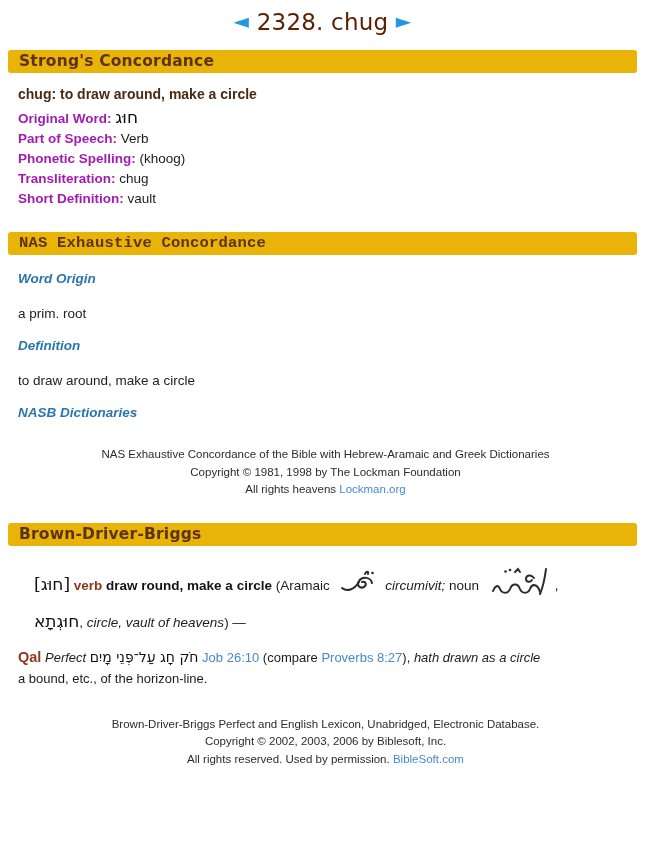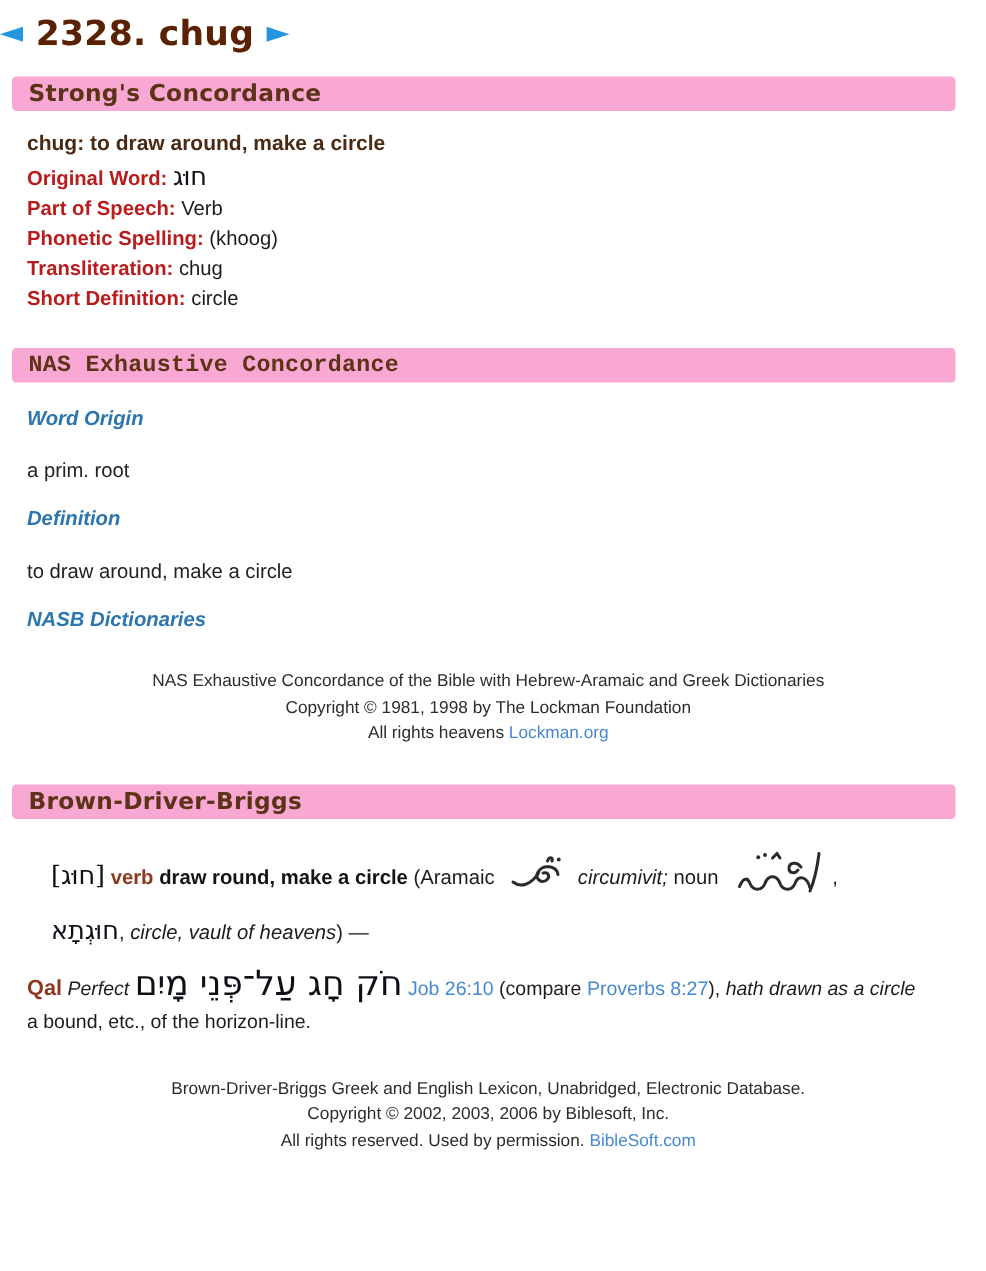--- a/index.html
+++ b/index.html
@@ -1,28 +1,28 @@
 <!DOCTYPE html>
 <html><head>
 <meta charset="utf-8">
 <style>
   html,body{margin:0;padding:0;background:#ffffff;}
   body{width:657px;height:847px;overflow:hidden;font-family:"Liberation Sans","DejaVu Sans",sans-serif;color:#1c1c1c;}
-  .titlebar{text-align:left;padding:9px 12px 0 0;font-family:"DejaVu Sans","Liberation Sans",sans-serif;font-weight:bold;font-size:23px;color:#5b2202;letter-spacing:0.2px;}
+  .titlebar{text-align:center;padding:9px 12px 0 0;font-family:"DejaVu Sans","Liberation Sans",sans-serif;font-weight:normal;font-size:23px;color:#5b2202;letter-spacing:0.2px;}
   .arrow{color:#2496e0;font-size:20px;vertical-align:2px;cursor:pointer;}
-  .strip{background:#f9a8d4;color:#5c3317;font-weight:bold;font-size:15.5px;line-height:16px;padding:3px 0 4px 11px;margin:0 20px 0 8px;border-radius:3px;font-family:"DejaVu Sans","Liberation Sans",sans-serif;letter-spacing:0.2px;}
+  .strip{background:#eab308;color:#5c3317;font-weight:bold;font-size:15.5px;line-height:16px;padding:3px 0 4px 11px;margin:0 20px 0 8px;border-radius:3px;font-family:"DejaVu Sans","Liberation Sans",sans-serif;letter-spacing:0.2px;}
   .strip-strongs{margin-top:15px;}
   .strip-nas{margin-top:23px;font-family:Liberation Mono, monospace;}
   .strip-bdb{margin-top:24px;}
   .content{padding:0 24px 0 18px;font-size:13.5px;}
   .summary{margin:13px 0 5px;font-weight:bold;color:#4a2a12;font-size:14px;}
   .field{line-height:20px;}
-  .label{color:#b91c1c;font-weight:bold;}
+  .label{color:#a21caf;font-weight:bold;}
   .heb{font-family:"DejaVu Serif","DejaVu Sans","Liberation Serif",serif;font-size:17px;color:#101018;}
-  .heb-big{font-family:"DejaVu Serif","DejaVu Sans","Liberation Serif",serif;font-size:23px;color:#101018;}
+  .heb-big{font-family:"DejaVu Serif","DejaVu Sans","Liberation Serif",serif;font-size:14px;color:#101018;}
   .nas-label{color:#2b76ae;font-weight:bold;font-style:italic;margin:16px 0 0;line-height:16px;}
   .nas-text{margin:19px 0 0;line-height:16px;color:#222;}
   .copy{margin-top:25px;text-align:center;font-size:11.5px;color:#2c2c2c;line-height:17.5px;}
   .copy-bottom{margin-top:27px;}
   .link{color:#4689cf;cursor:pointer;text-decoration:none;}
   .bdb-p{margin:20px 16px 0;line-height:31px;font-size:13.5px;color:#1c1c1c;}
   .qal-p{margin:9px 0 0;line-height:21px;font-size:13px;color:#1c1c1c;}
   .bold-gloss{font-weight:bold;color:#141414;}
   .maroon{color:#8c3a1e;font-weight:bold;}
   .qal-word{color:#8c3a1e;font-weight:bold;font-size:14.5px;}
@@ -58,21 +58,21 @@
     <div class="field">
       <span class="label">Phonetic Spelling:</span>
       <span>(khoog)</span>
     </div>
     <div class="field">
       <span class="label">Transliteration:</span>
       <span>chug</span>
     </div>
     <div class="field">
       <span class="label">Short Definition:</span>
-      <span>circle</span>
+      <span>vault</span>
     </div>
   </div>
 
   <div class="strip strip-nas">
     <span>NAS Exhaustive Concordance</span>
   </div>
 
   <div class="content">
     <p class="nas-label">Word Origin</p>
     <p class="nas-text">a prim. root</p>
@@ -126,19 +126,19 @@
       <span class="ital">Perfect</span>
       <span class="heb-big">חֹק חָג עַל־פְּנֵי מָיִם</span>
       <a class="link">Job 26:10</a>
       <span>(compare</span>
       <a class="link">Proverbs 8:27</a><span>), </span><span class="ital">hath drawn as a circle</span>
       <br>
       <span>a bound, etc., of the horizon-line.</span>
     </p>
 
     <div class="copy copy-bottom">
-      <div>Brown-Driver-Briggs Greek and English Lexicon, Unabridged, Electronic Database.</div>
+      <div>Brown-Driver-Briggs Perfect and English Lexicon, Unabridged, Electronic Database.</div>
       <div>Copyright © 2002, 2003, 2006 by Biblesoft, Inc.</div>
       <div><span>All rights reserved. Used by permission. </span><a class="link">BibleSoft.com</a></div>
     </div>
   </div>
 
 </div>
 
 </body></html>

